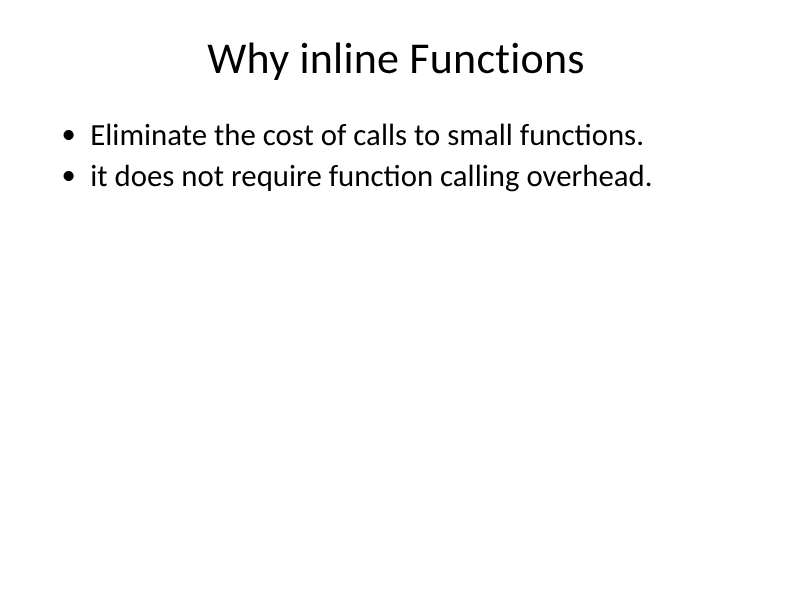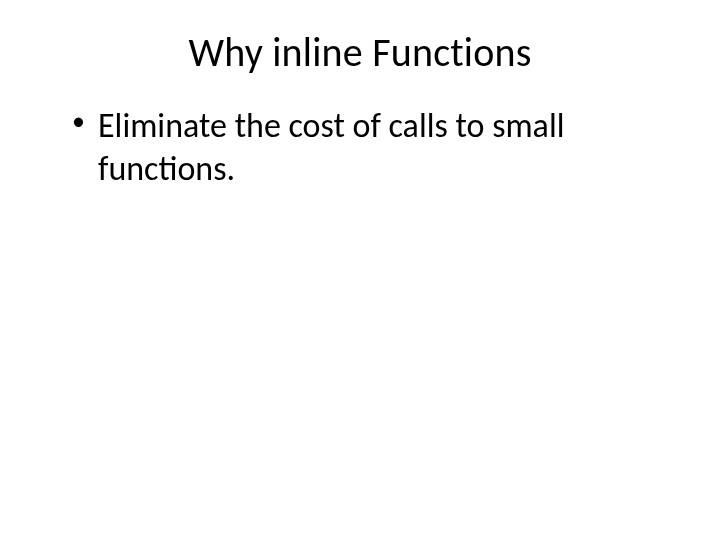--- a/index.html
+++ b/index.html
@@ -20,23 +20,23 @@
   }
   .title {
     text-align: center;
     font-size: 40px;
     font-weight: 400;
     margin: 0 0 28px 0;
     letter-spacing: 0.2px;
   }
   ul.body {
     list-style: none;
-    margin: 16px;
+    margin: 0;
     padding: 0 10px 0 12px;
-    font-size: 34px;
+    font-size: 28px;
     line-height: 1.25;
   }
   ul.body li {
     position: relative;
     padding-left: 30px;
     margin: 0 0 2px 0;
   }
   ul.body li::before {
     content: "•";
     position: absolute;
@@ -46,14 +46,15 @@
     line-height: 1.25;
   }
 </style>
 </head>
 <body>
 
 <div class="slide">
   <h1 class="title">Why inline Functions</h1>
   <ul class="body">
     <li>Eliminate the cost of calls to small functions.</li>
+    <li>it does not require function calling overhead.</li>
   </ul>
 </div>
 
 </body></html>

